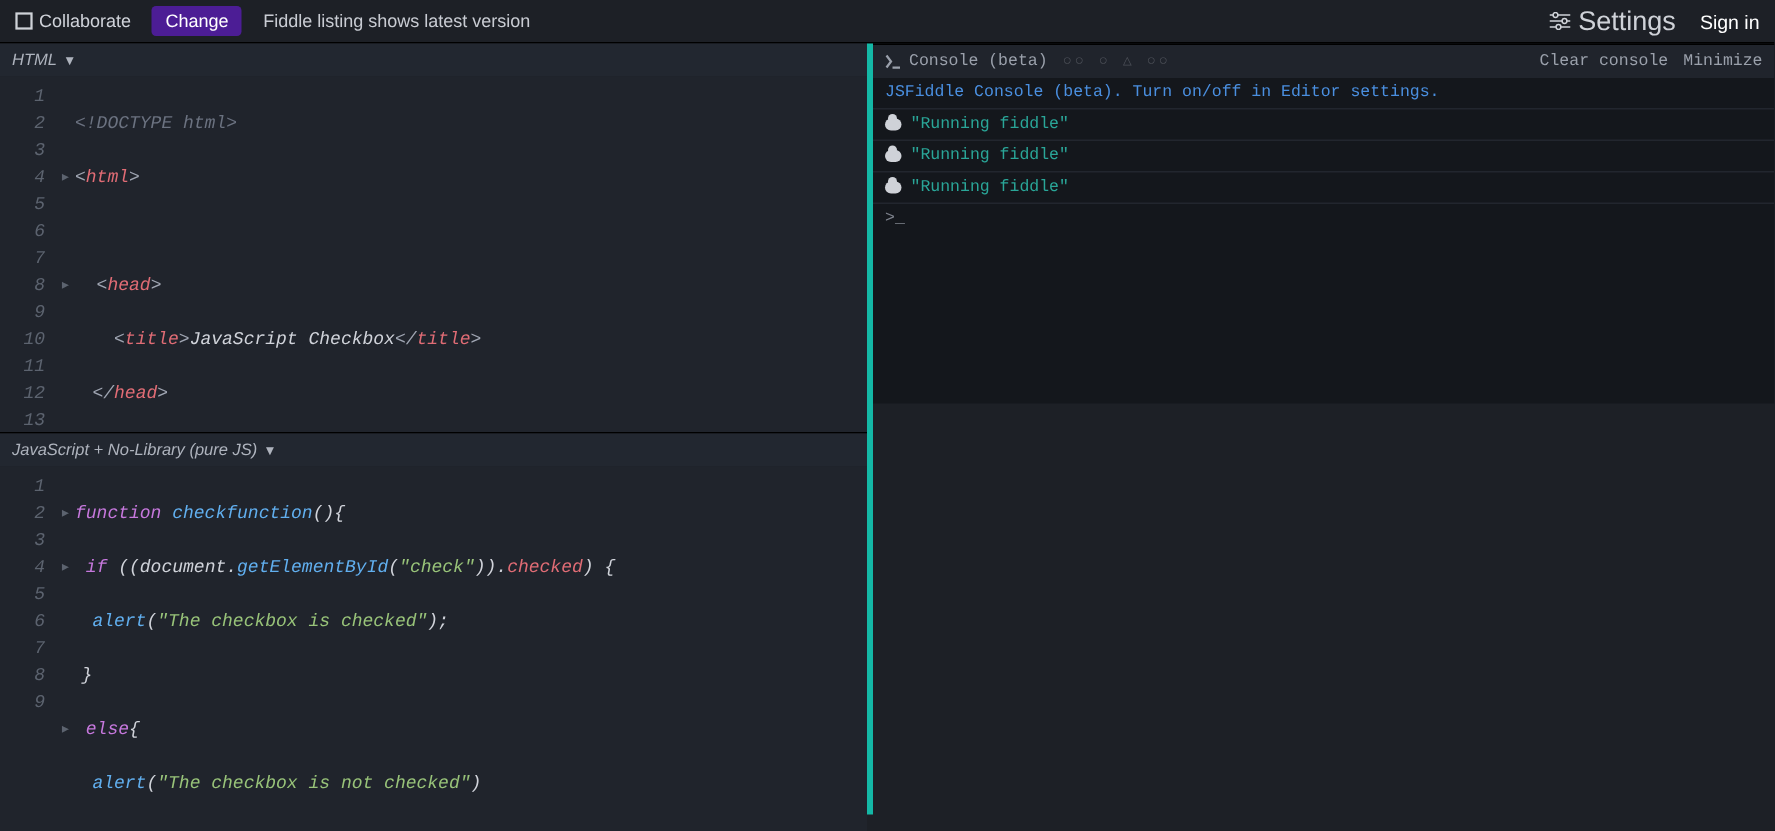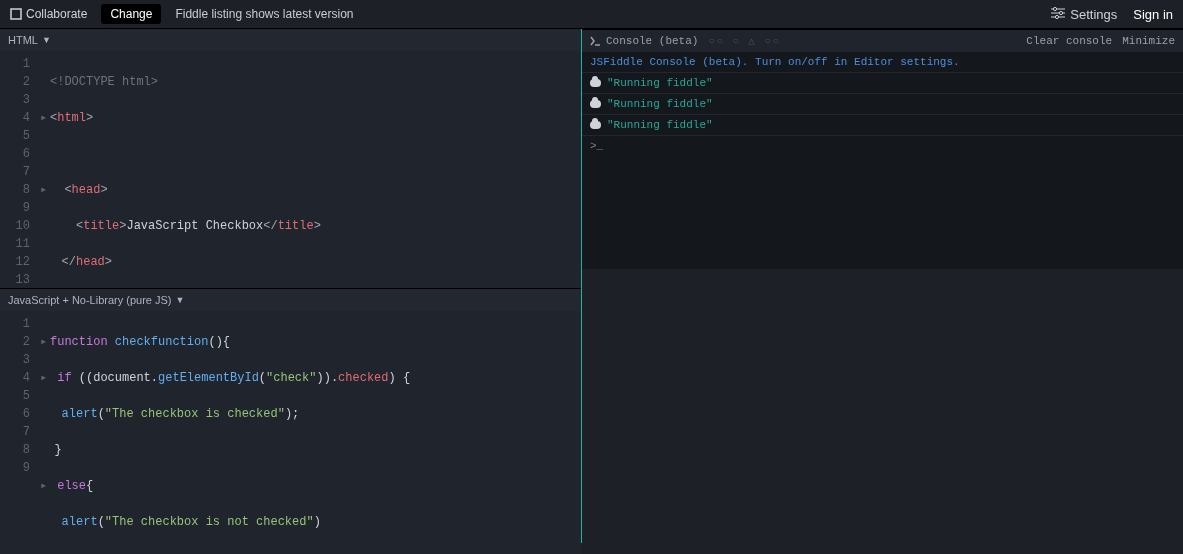--- a/index.html
+++ b/index.html
@@ -1,26 +1,26 @@
 <!DOCTYPE html>
 <html><head>
 <meta charset="utf-8">
 <style>
   * { margin:0; padding:0; box-sizing:border-box; }
   html,body { width:1183px; height:554px; font-family:Arial,Helvetica,sans-serif; font-size:13px; background:#1d2026; color:#c9ccd3; overflow:hidden;}
   .topbar { height:29px; background:#1d2026; display:flex; align-items:center; padding:0 10px; border-bottom:1px solid #000;}
   .topbar-left { display:flex; align-items:center; gap:14px;}
   .collab { color:#d0d3da; font-size:12px; display:flex; align-items:center; gap:4px;}
-  .change-btn { background:#000000; color:#fff; border:none; border-radius:3px; padding:3px 9px; font-size:12px; cursor:pointer;}
+  .change-btn { background:#4c1d95; color:#fff; border:none; border-radius:3px; padding:3px 9px; font-size:12px; cursor:pointer;}
   .fiddle-msg { color:#c9ccd3; font-size:12px;}
   .topbar-right { margin-left:auto; display:flex; align-items:center; gap:16px;}
-  .settings { color:#cfd2d8; font-size:13px; display:flex; gap:5px; cursor:pointer;}
+  .settings { color:#cfd2d8; font-size:18px; display:flex; align-items:center; gap:5px; cursor:pointer;}
   .signin { color:#fff; font-size:13px; cursor:pointer;}
   .main { display:flex; height:calc(554px - 40px);}
-  .left { width:582px; display:flex; flex-direction:column; border-right:1px solid #14b8a6;}
+  .left { width:582px; display:flex; flex-direction:column; border-right:4px solid #14b8a6;font-style:italic;}
   .panel-header { height:22px; line-height:22px; padding:0 8px; background:#222730; color:#aeb3bd; font-size:11px; display:flex; align-items:center; gap:4px;}
   .panel-header .caret { font-size:9px;}
   .editor { flex:1; background:#20242c; display:flex; font-family:"Consolas","Courier New",monospace; font-size:12px; line-height:18px; overflow:hidden;}
   .gutter { width:36px; text-align:right; padding:4px 6px 0 0; color:#5c636f; background:#20242c; user-select:none;}
   .gutter div { height:18px;}
   .code { padding:4px 0 0 4px; white-space:pre; color:#c9ccd3;}
   .code div { height:18px;}
   .fold { color:#5c636f; display:inline-block; width:10px;}
   .c-comment { color:#6b7280;}
   .c-angle   { color:#a0a6b3;}

